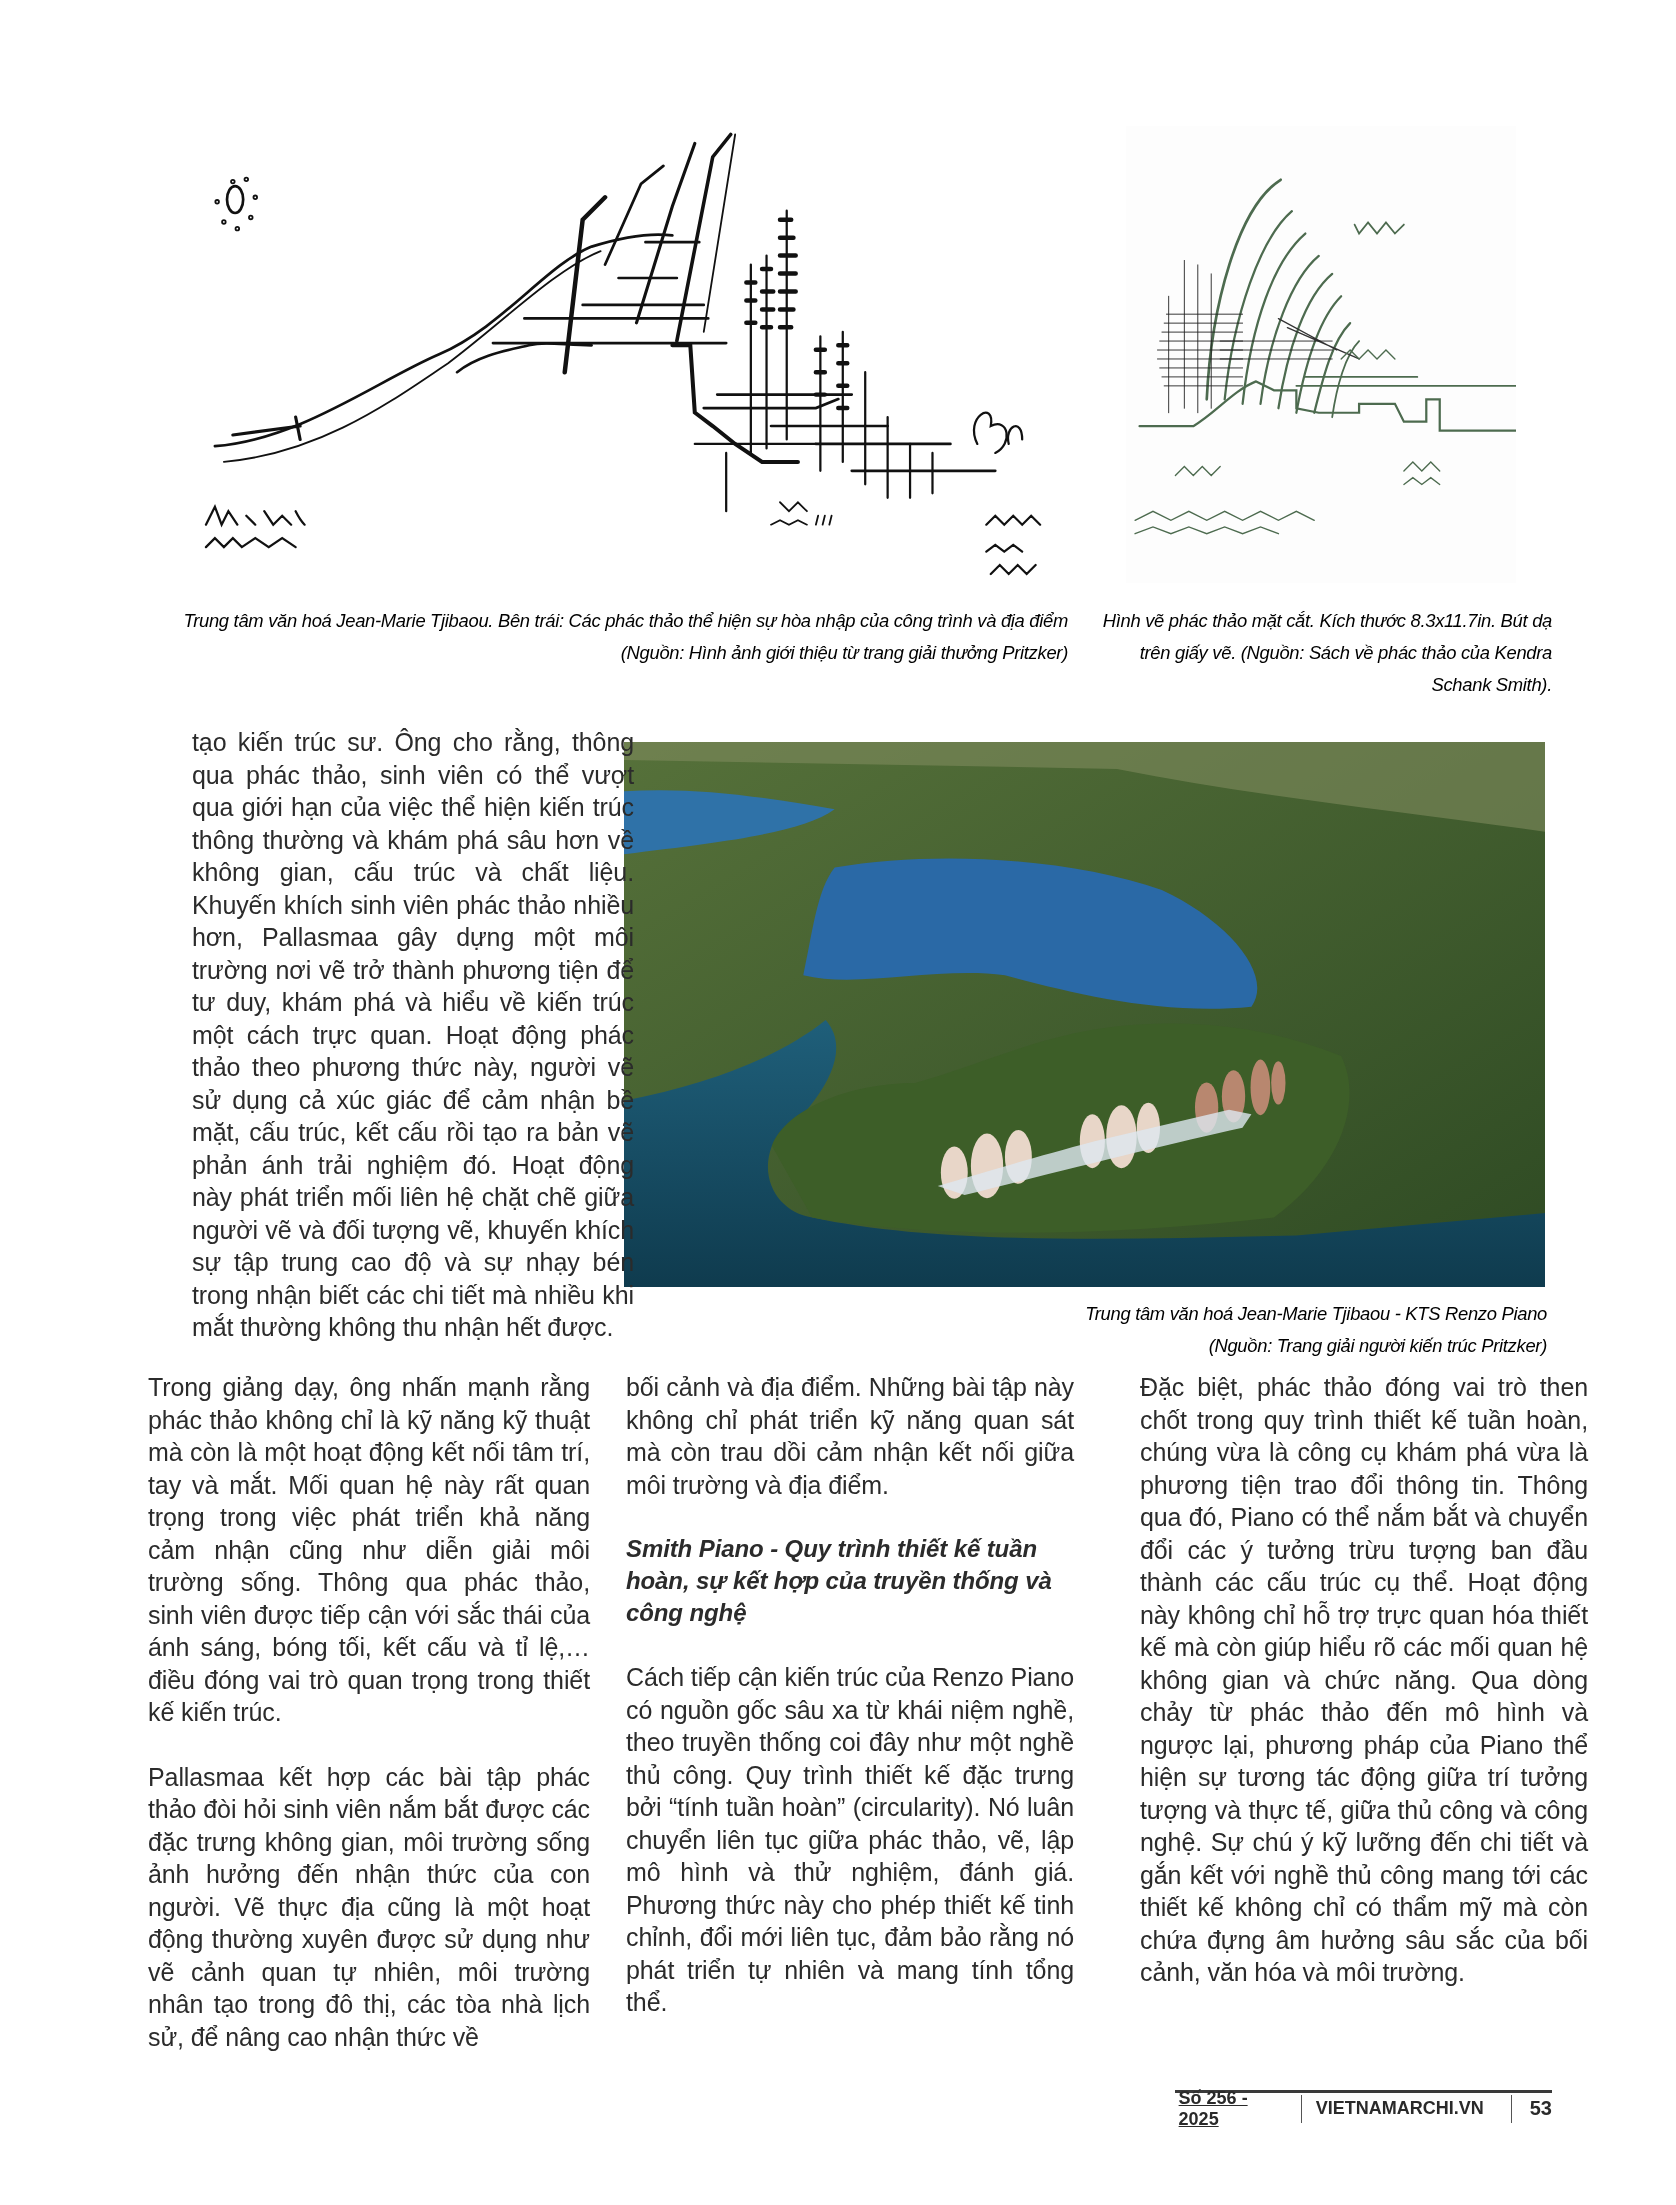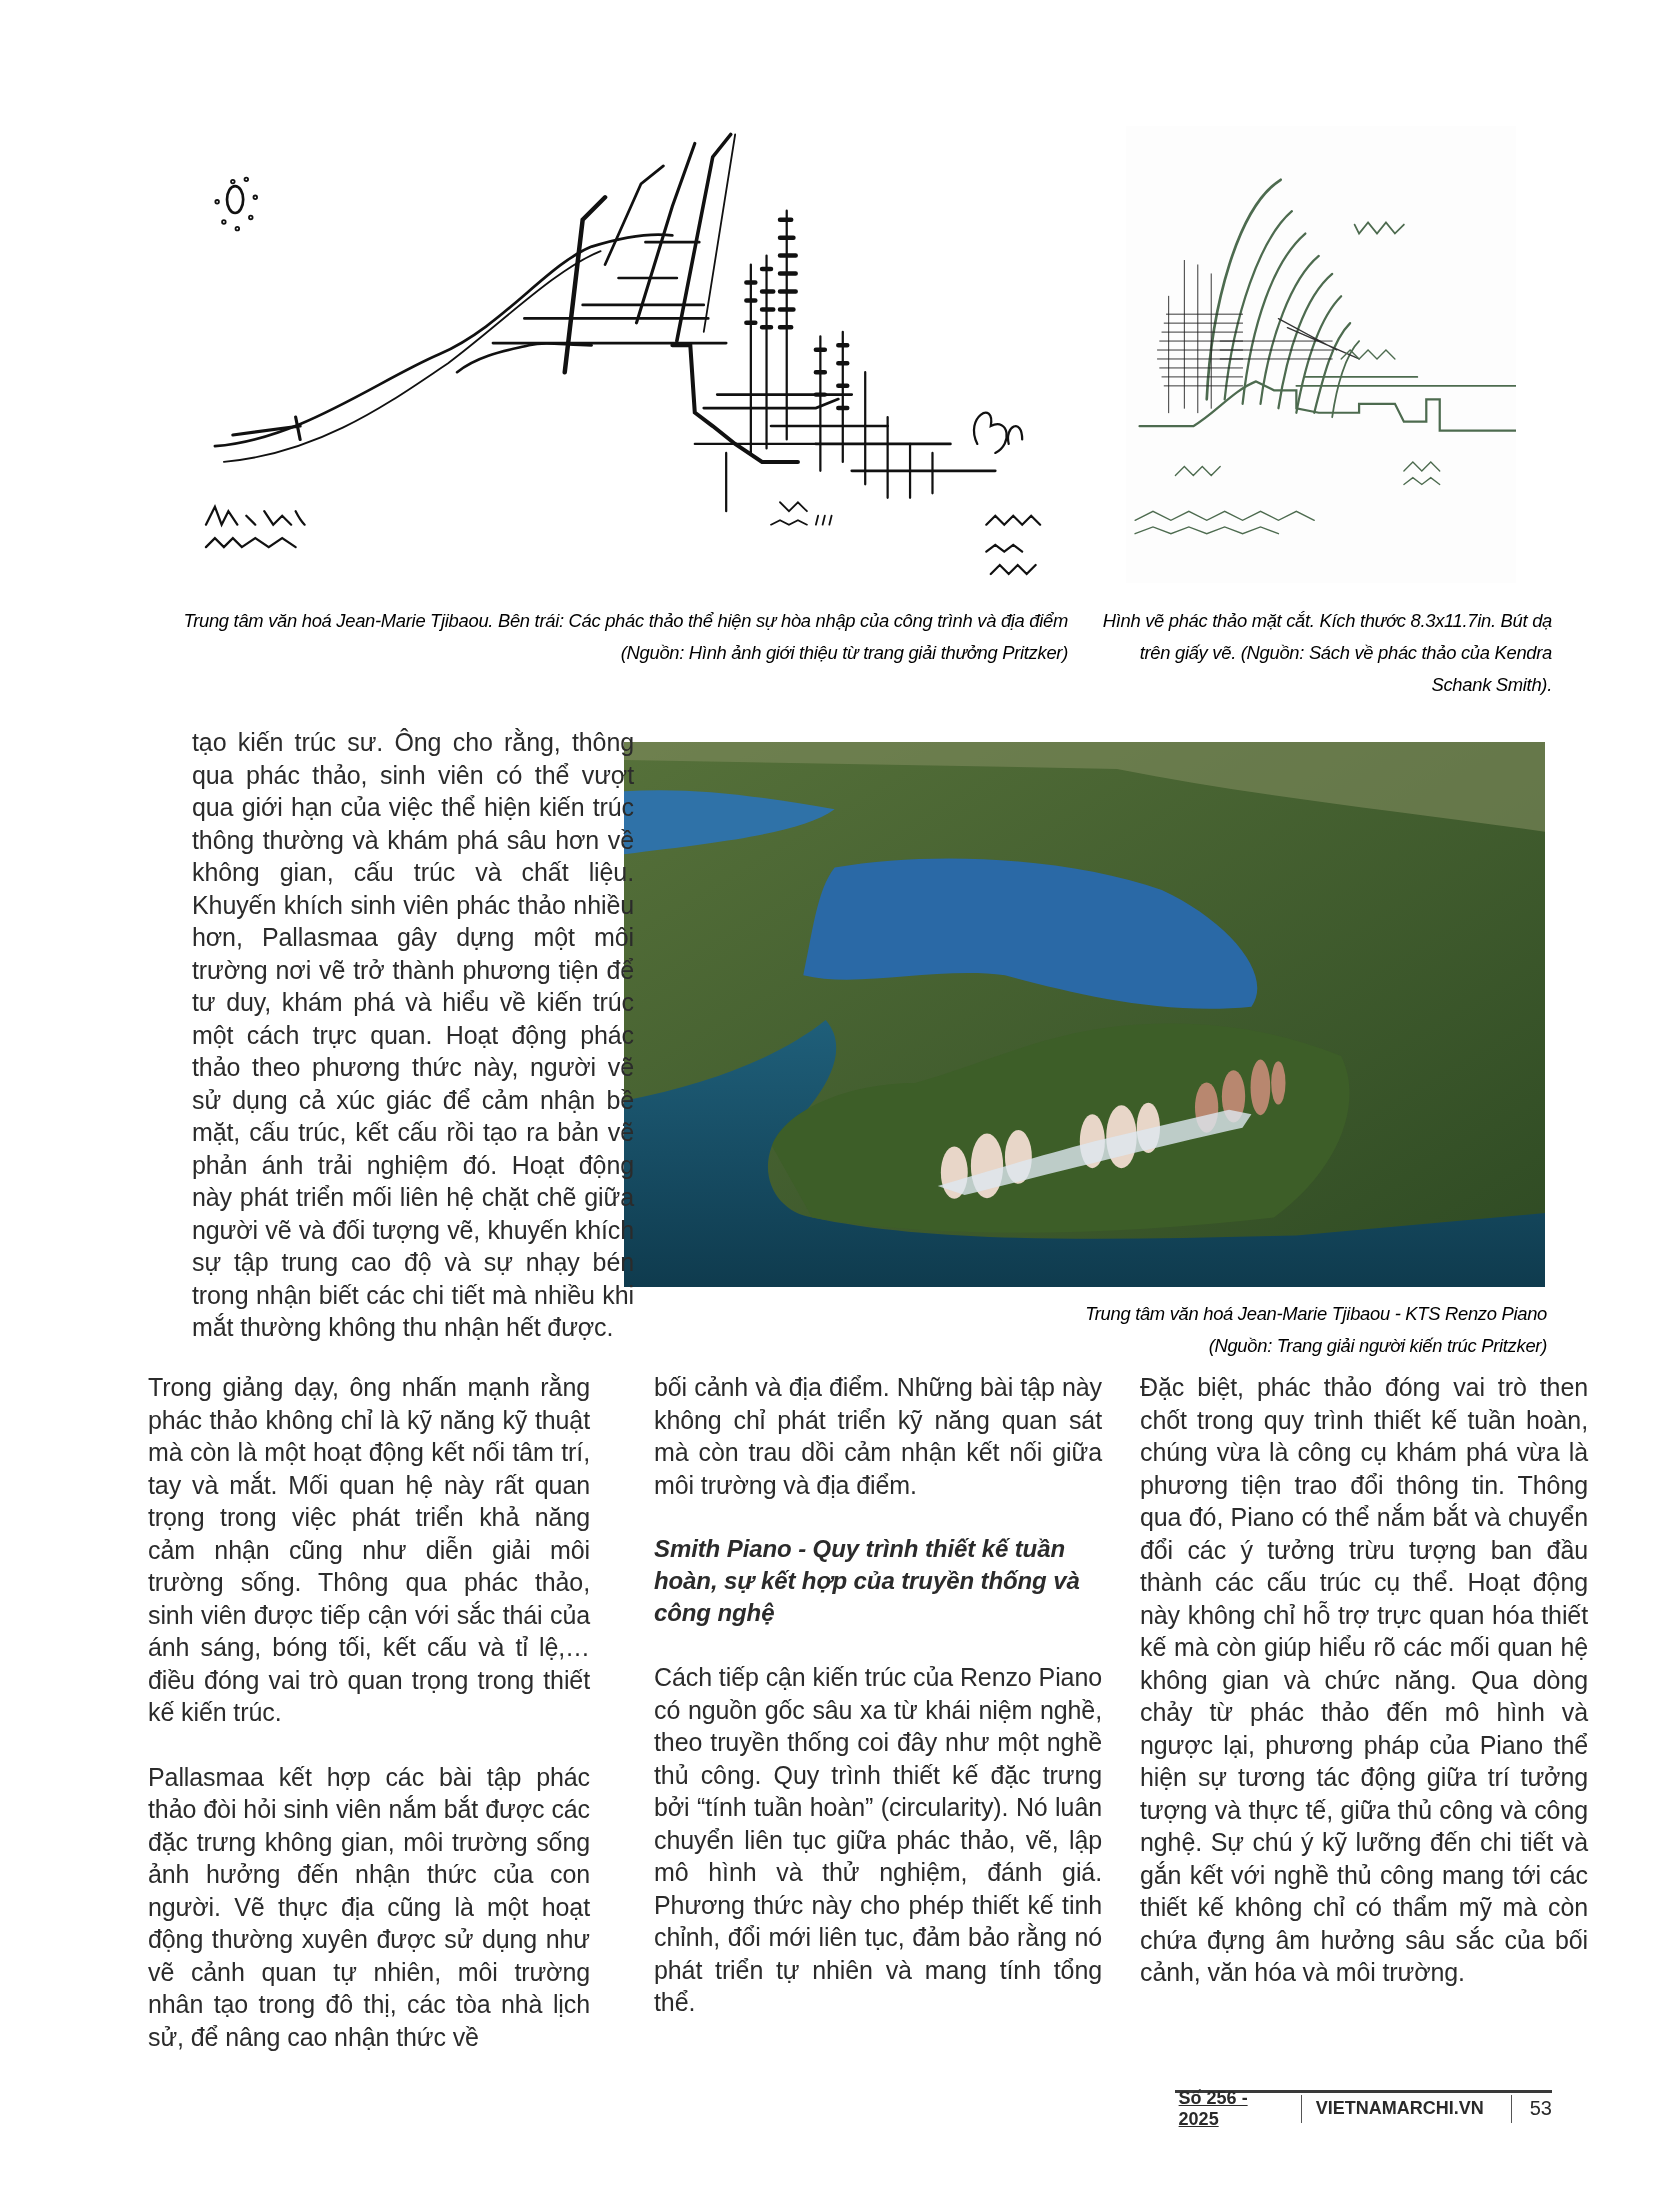--- a/index.html
+++ b/index.html
@@ -8,29 +8,29 @@
   .sketch1{left:188px;top:130px;width:888px;height:453px;}
   .sketch2{left:1126px;top:126px;width:390px;height:457px;background:#fdfdfd;}
   .cap{font-style:italic;font-size:18.4px;line-height:32px;color:#000000;text-align:right;letter-spacing:-0.3px;}
   .cap1{left:135px;top:605px;width:933px;}
   .cap2{left:1099px;top:605px;width:453px;}
   .cap3{left:924px;top:1298px;width:623px;}
   .photo{left:624px;top:742px;width:921px;height:545px;overflow:hidden;}
   .col{font-size:25px;line-height:32.5px;color:#2b2b2b;text-align:justify;letter-spacing:-0.1px;}
   .col p{margin:0 0 32px 0;}
   .c1{left:148px;width:442px;}
-  .c2{left:626px;width:448px;margin-left:28px;}
+  .c2{left:626px;width:448px;}
   .c3{left:1101px;width:448px;margin-left:39px;}
   .heading{font-weight:bold;font-style:italic;font-size:24px;line-height:32px;color:#2b2b2b;margin:0 0 32px 0;text-align:left;}
   .footer{left:1175px;top:2090px;width:377px;height:31px;border-top:3.1px solid #3a3a3a;display:flex;align-items:center;font-size:18px;}
   .footer .issue{font-weight:bold;padding:0 13.5px 0 3.6px;border-right:0.9px solid #555;height:28px;display:flex;align-items:center;text-decoration:underline;}
   .footer .site{padding:0 27px 0 13.5px;border-right:0.9px solid #555;height:28px;display:flex;align-items:center;}
   .footer .site b{font-weight:bold;}
   .footer .site span{font-weight:bold;}
-  .footer .page{font-weight:normal;padding-left:18px;font-size:20px;}
+  .footer .page{font-weight:bold;padding-left:18px;font-size:20px;}
 </style>
 </head>
 <body>
 
 <div class="abs sketch1">
   <svg width="888" height="453" viewBox="0 0 1980 1010">
     <g fill="none" stroke="#111" stroke-linecap="round">
 
       <ellipse cx="105" cy="155" rx="18" ry="30" stroke-width="6"></ellipse>
       <g stroke-width="8">

